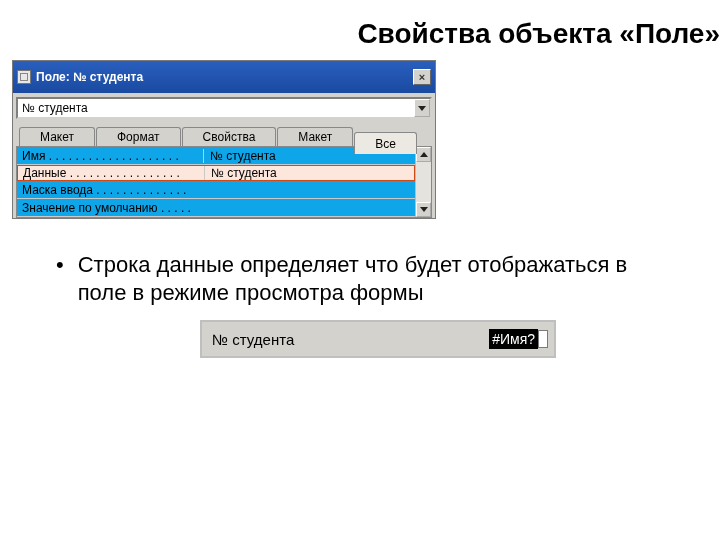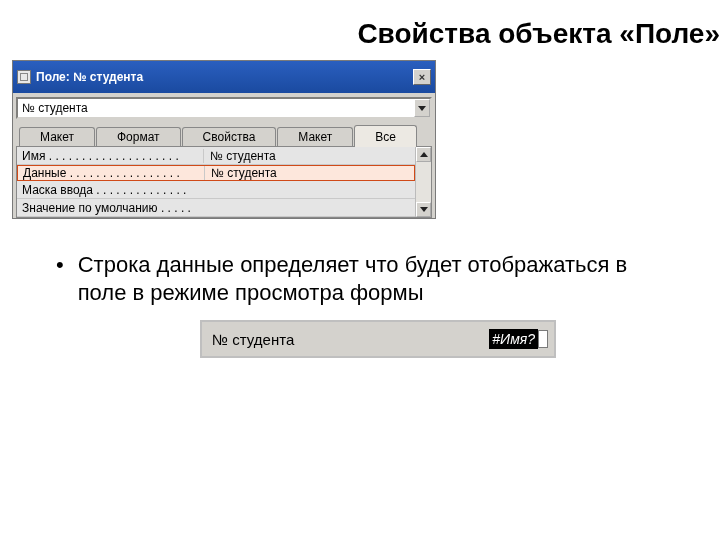--- a/index.html
+++ b/index.html
@@ -106,25 +106,25 @@
     margin-right: 1px;
     display: flex; align-items: center;
     font-size: 12px;
     cursor: pointer;
     border-radius: 3px 3px 0 0;
   }
   .tab.active {
     height: 22px;
     background: #ece9e3;
     position: relative;
-    top: 1px;
+    top: 8px;
   }
   .props-area {
     display: flex;
-    background: #e5e5e5;
+    background: #0ea5e9;
     border: 1px solid #888;
     border-top: none;
   }
   .props-rows { flex: 1; }
   .prow {
     display: flex;
     height: 18px;
     align-items: center;
     font-size: 12px;
     border-bottom: 1px solid #c9c9c9;
@@ -185,21 +185,20 @@
     display: flex; align-items: center;
     padding: 0 6px 0 10px;
     font-family: Tahoma, Arial, sans-serif;
     font-size: 15px;
   }
   .preview-label { flex: 1; color: #000; }
   .preview-val {
     background: #000; color: #fff;
     padding: 2px 3px;
     font-size: 14px;
-    font-style: italic;
   }
   .preview-trail {
     width: 10px; height: 18px; background: #fff; border: 1px solid #7a7a7a;
     margin-left: 0;
   }
 </style>
 </head>
 <body>
 
 <div class="slide-title">Свойства объекта «Поле»</div>

